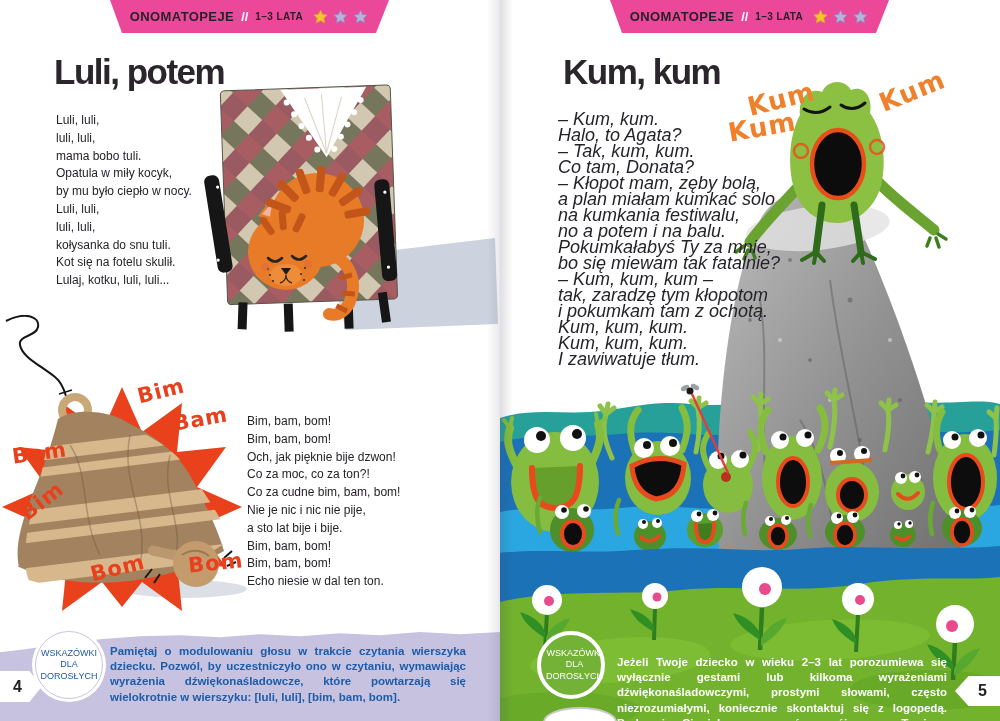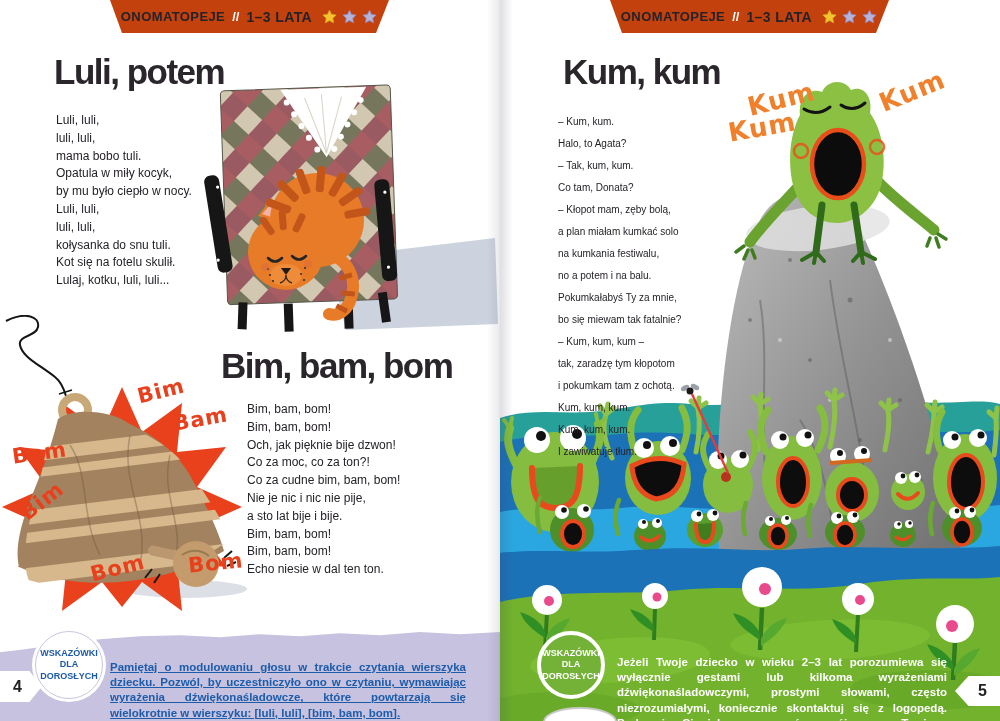--- a/index.html
+++ b/index.html
@@ -4,54 +4,54 @@
 <style>
   html,body{margin:0;padding:0;background:#e9e9ee;}
   #book{position:relative;width:1000px;height:721px;background:#fff;overflow:hidden;
         font-family:"Liberation Sans",sans-serif;}
   .page{position:absolute;top:0;width:500px;height:721px;background:#fff;}
   #page-left{left:0;} #page-right{left:500px;}
   #gutter{position:absolute;left:487px;top:0;width:26px;height:721px;z-index:40;
           background:linear-gradient(to right,rgba(60,60,90,0) 0%,rgba(60,60,90,.10) 45%,rgba(60,60,90,.16) 52%,rgba(60,60,90,0) 100%);pointer-events:none;}
 
   
-  .ribbon{position:absolute;left:110px;top:0;width:279px;height:33px;background:#c2410c;
+  .ribbon{position:absolute;left:110px;top:0;width:279px;height:33px;background:#ec4899;
           clip-path:polygon(0 0,100% 0,calc(100% - 13px) 100%,12px 100%);
           display:flex;align-items:center;justify-content:center;gap:7px;z-index:20;}
   .ribbon .sec{font-size:13px;font-weight:bold;color:#26222a;letter-spacing:.4px;}
   .ribbon .sep{font-size:13px;font-weight:bold;color:#ffffff;}
-  .ribbon .age{font-size:14px;font-weight:bold;color:#26222a;letter-spacing:.4px;}
+  .ribbon .age{font-size:10px;font-weight:bold;color:#26222a;letter-spacing:.4px;}
   .stars{display:flex;gap:3px;margin-left:2px;}
   .stars svg{display:block;}
 
   
   .title{position:absolute;font-size:35px;font-weight:bold;letter-spacing:-1.5px;color:#2a262b;z-index:10;}
   .poem{position:absolute;white-space:pre-line;font-size:12px;line-height:17.8px;color:#262229;z-index:10;}
-  #poem-kum{font-size:10px;line-height:22px;}
+  #poem-kum{font-size:18px;line-height:16px;font-style:italic;}
 
   
   .hand{position:absolute;font-family:"DejaVu Sans",sans-serif;font-weight:bold;z-index:12;letter-spacing:1px;}
   .bellword{color:#e8401c;font-size:21px;}
   .kumword{color:#f0812c;font-size:26px;}
 
   
   .illo{position:absolute;z-index:5;}
 
   
   #band-left{position:absolute;left:0;top:620px;width:500px;height:101px;background:#c6c2df;z-index:15;
      clip-path:polygon(0 32%,5% 29%,12% 24%,20% 19%,28% 16%,36% 15%,44% 17%,52% 14%,60% 16%,68% 13%,76% 15%,84% 12%,92% 14%,100% 12%,100% 100%,0 100%);}
-  .badge{position:absolute;border-radius:50%;display:flex;align-items:center;justify-content:center;
-         text-align:center;font-weight:bold;z-index:22;}
+  .badge{position:absolute;border-radius:50%;display:flex;align-items:center;
+         text-align:center;font-weight:normal;z-index:22;}
   #badge-left{left:32px;top:628px;width:74px;height:74px;background:#ffffff;color:#1d59a8;
               font-size:9px;line-height:1.25;padding:6px;box-sizing:border-box;}
   #badge-left::after{content:"";position:absolute;inset:3px;border:1.5px solid #c9c5e2;border-radius:50%;}
   #badge-right{left:37px;top:631px;width:68px;height:68px;background:#73b237;border:4px solid #fff;
                color:#ffffff;font-size:9px;line-height:1.25;padding:5px;box-sizing:border-box;}
   .tiptext{position:absolute;font-size:11.5px;font-weight:bold;line-height:15.2px;text-align:justify;z-index:22;}
-  #tip-left{left:110px;top:660px;width:356px;color:#1d5caa;text-decoration:underline;}
+  #tip-left{left:110px;top:644px;width:356px;color:#1d5caa;}
   #tip-right{left:117px;top:655px;width:330px;color:#ffffff;}
 
   
   .wedge{position:absolute;background:#fff;display:flex;align-items:center;z-index:30;
          font-size:16px;font-weight:bold;color:#222;}
   #wedge-4{left:0;top:671px;width:42px;height:31px;clip-path:polygon(0 0,70% 0,100% 50%,70% 100%,0 100%);
            justify-content:flex-start;padding-left:13px;box-sizing:border-box;}
   #wedge-5{left:455px;top:676px;width:45px;height:30px;clip-path:polygon(30% 0,100% 0,100% 100%,30% 100%,0 50%);
            justify-content:flex-end;padding-right:13px;box-sizing:border-box;}
 </style>
@@ -213,22 +213,21 @@
       </g>
     </svg>
 
     <span class="hand bellword" style="left:137px;top:379px;transform:rotate(-14deg)">Bim</span>
     <span class="hand bellword" style="left:173px;top:407px;transform:rotate(-10deg)">Bam</span>
     <span class="hand bellword" style="left:12px;top:441px;transform:rotate(-8deg)">Bam</span>
     <span class="hand bellword" style="left:18px;top:489px;transform:rotate(-38deg)">Bim</span>
     <span class="hand bellword" style="left:90px;top:556px;transform:rotate(-14deg)">Bom</span>
     <span class="hand bellword" style="left:188px;top:551px;transform:rotate(-6deg)">Bom</span>
 
-    <div class="title" id="title-bim" style="left:221px;top:346px">Bim, bam, bom</div>
-    <div class="poem" id="poem-bim" style="left:247px;top:401px">Bim, bam, bom!
+    <div class="poem" id="poem-bim" style="left:247px;top:413px">Bim, bam, bom!
 Bim, bam, bom!
 Och, jak pięknie bije dzwon!
 Co za moc, co za ton?!
 Co za cudne bim, bam, bom!
 Nie je nic i nic nie pije,
 a sto lat bije i bije.
 Bim, bam, bom!
 Bim, bam, bom!
 Echo niesie w dal ten ton.</div>
 

